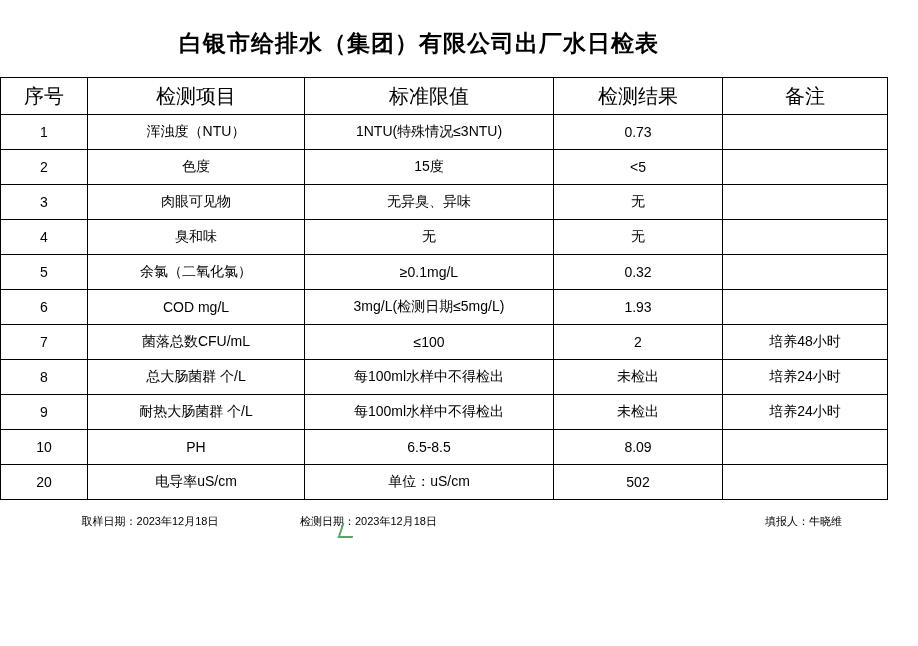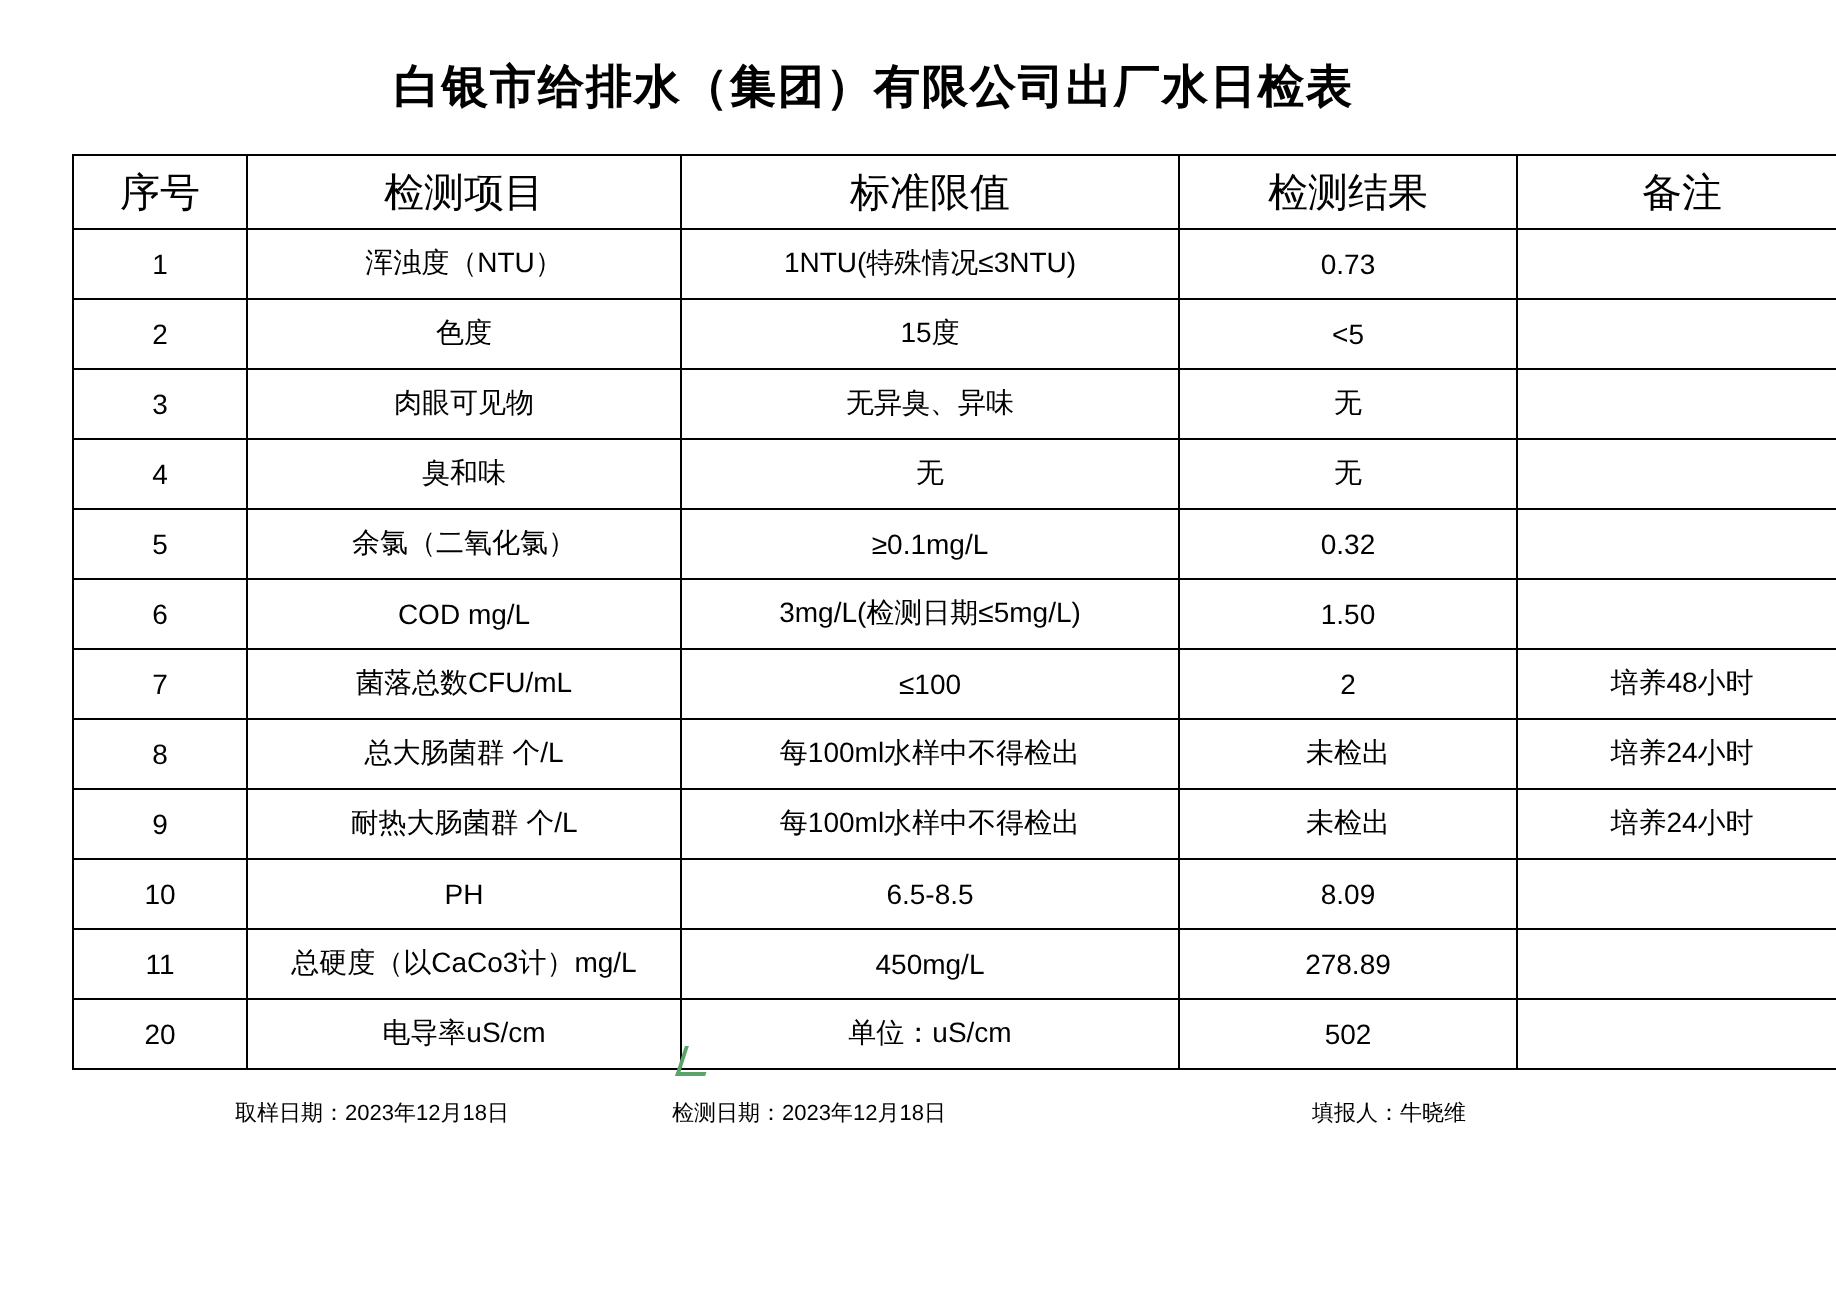--- a/index.html
+++ b/index.html
@@ -12,21 +12,20 @@
     background: #ffffff;
     font-family: "Liberation Sans", sans-serif;
     color: #000000;
     overflow: hidden;
   }
   .page {
     position: relative;
     width: 838px;
     height: 646px;
     box-sizing: border-box;
-    padding-left: 36px;
   }
   .title {
     text-align: center;
     font-size: 23px;
     font-weight: bold;
     letter-spacing: 1px;
     padding-top: 28px;
     padding-bottom: 18px;
     font-family: "Liberation Sans", sans-serif;
   }
@@ -62,21 +61,21 @@
   }
   .footer {
     width: 842px;
     margin: 14px auto 0 auto;
     display: flex;
     font-size: 11px;
     position: relative;
   }
   .footer .f1 { width: 300px; text-align: center; }
   .footer .f2 { width: 320px; text-align: left; }
-  .footer .f3 { width: 222px; text-align: left; }
+  .footer .f3 { width: 222px; text-align: right; }
   .green-mark {
     position: absolute;
     left: 340px;
     top: 523px;
     width: 14px;
     height: 14px;
     pointer-events: none;
   }
   .green-mark i {
     position: absolute;
@@ -140,21 +139,21 @@
         <td class="mono">5</td>
         <td>余氯（二氧化氯）</td>
         <td>≥0.1mg/L</td>
         <td class="mono">0.32</td>
         <td></td>
       </tr>
       <tr>
         <td class="mono">6</td>
         <td class="mono">COD      mg/L</td>
         <td>3mg/L(检测日期≤5mg/L)</td>
-        <td class="mono">1.50</td>
+        <td class="mono">1.93</td>
         <td></td>
       </tr>
       <tr>
         <td class="mono">7</td>
         <td>菌落总数CFU/mL</td>
         <td>≤100</td>
         <td class="mono">2</td>
         <td>培养48小时</td>
       </tr>
       <tr>
@@ -172,27 +171,20 @@
         <td>培养24小时</td>
       </tr>
       <tr>
         <td class="mono">10</td>
         <td class="mono">PH</td>
         <td class="mono">6.5-8.5</td>
         <td class="mono">8.09</td>
         <td></td>
       </tr>
       <tr>
-        <td class="mono">11</td>
-        <td>总硬度（以CaCo3计）mg/L</td>
-        <td>450mg/L</td>
-        <td class="mono">278.89</td>
-        <td></td>
-      </tr>
-      <tr>
         <td class="mono">20</td>
         <td>电导率uS/cm</td>
         <td>单位：uS/cm</td>
         <td class="mono">502</td>
         <td></td>
       </tr>
     </tbody>
   </table>
 
   <div class="footer">

